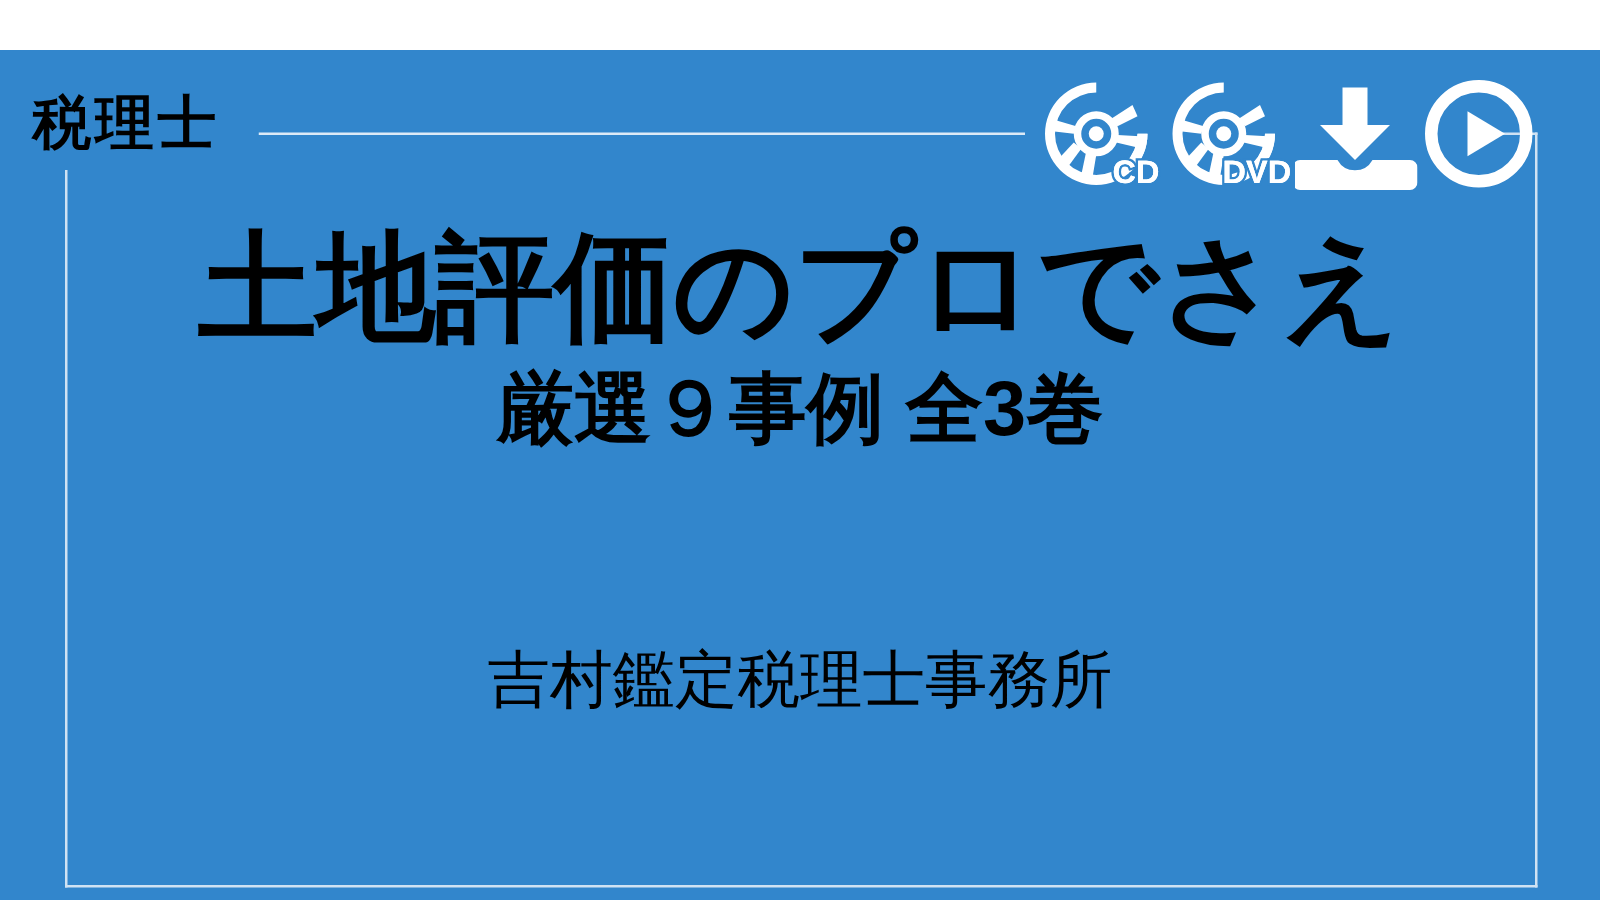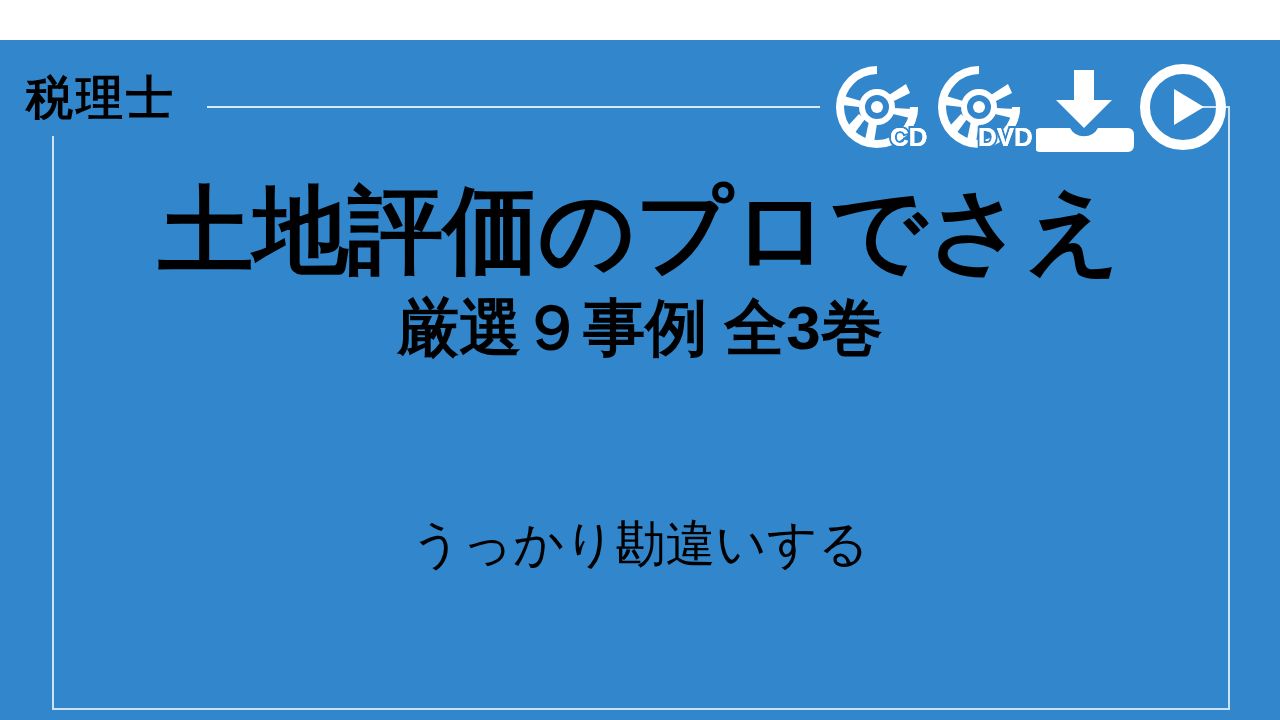--- a/index.html
+++ b/index.html
@@ -183,16 +183,16 @@
     </div>
 
   </div>
 
   <div class="title-block">
     <div class="title-line l1">土地評価のプロでさえ</div>
     <div class="title-line l3">厳選９事例 全3巻</div>
   </div>
 
   <div class="subtitle-block">
-    <div class="subtitle-line">うっかり勘違いする</div>
+    <div class="subtitle-line">吉村鑑定税理士事務所</div>
   </div>
 
 </div>
 
 </body></html>

